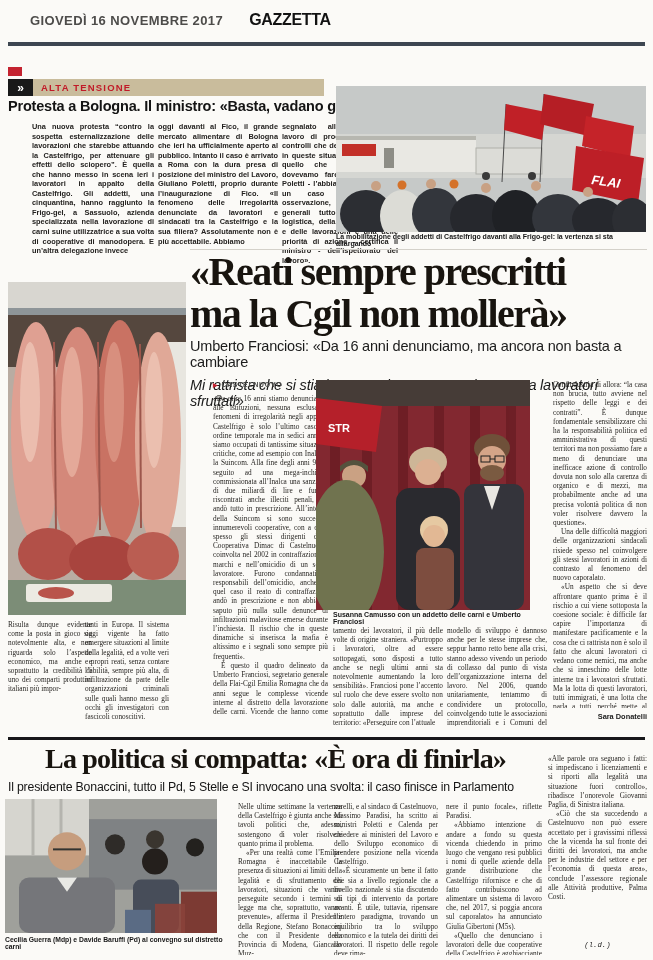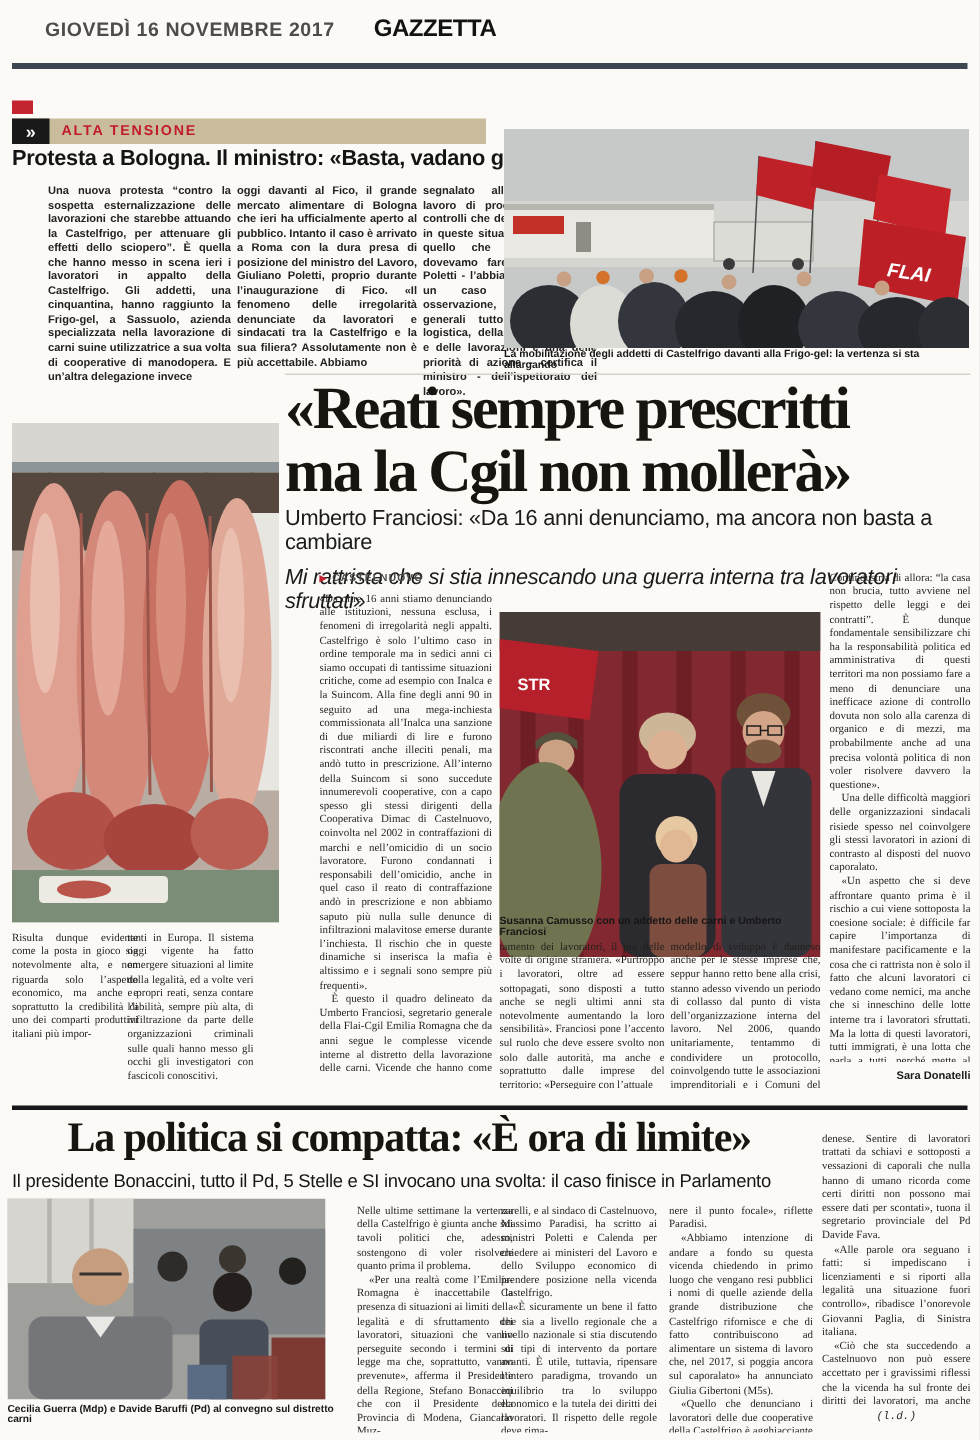--- a/index.html
+++ b/index.html
@@ -22,21 +22,21 @@
   .tcol{position:absolute;top:122px;height:152px;overflow:hidden;text-align:justify;
         font-size:7.4px;line-height:9.55px;font-weight:700;color:#242220;margin-left:24px;}
   #tcol1{left:8px;width:122px;} #tcol2{left:134px;width:120px;} #tcol3{left:258px;width:116px;}
   
   figure{margin:0;padding:0;}
   .photo svg{display:block;width:100%;height:100%;}
   #protest-photo{position:absolute;left:336px;top:86px;width:310px;height:146px;}
   .protest-caption{position:absolute;left:336px;top:233px;width:312px;font-size:7px;font-weight:700;color:#161616;}
   .caption-rule{position:absolute;left:190px;top:249px;width:457px;height:1px;background:#d4d1ca;}
   #meat-photo{position:absolute;left:8px;top:282px;width:178px;height:333px;}
-  #camusso-photo{position:absolute;left:333px;top:380px;width:214px;height:230px;margin-top:28px;}
+  #camusso-photo{position:absolute;left:316px;top:380px;width:214px;height:230px;}
   .camusso-caption{position:absolute;left:333px;top:611px;width:216px;font-size:7px;font-weight:700;color:#161616;}
   #conference-photo{position:absolute;left:5px;top:799px;width:212px;height:134px;}
   .b-caption{position:absolute;left:5px;top:936px;width:218px;font-size:6.8px;font-weight:700;color:#161616;}
   
   .m-h1{position:absolute;left:190px;width:457px;font-family:"Liberation Serif",serif;
         font-size:40px;line-height:40px;font-weight:700;letter-spacing:-1.5px;color:#18140f;}
   #m-h1a{top:252px;} #m-h1b{top:294px;}
   .m-sub{position:absolute;left:190px;width:460px;font-size:14.5px;letter-spacing:-.2px;color:#1b1b1b;}
   #m-sub1{top:338px;} #m-sub2{top:377px;font-style:italic;}
   .kicker{position:absolute;left:213px;top:381px;font-size:6.8px;font-weight:700;letter-spacing:.8px;color:#4a4a48;}
@@ -203,32 +203,32 @@
       <rect x="148" y="104" width="60" height="126" rx="10" fill="#34343b"></rect>
       <polygon points="168,106 184,106 176,130" fill="#e9e7e2"></polygon>
     </svg>
   </figure>
   <div class="camusso-caption">Susanna Camusso con un addetto delle carni e Umberto Franciosi</div>
 
   <div class="scol" id="m-colB">tamento dei lavoratori, il più delle volte di origine straniera. «Purtroppo i lavoratori, oltre ad essere sottopagati, sono disposti a tutto anche se negli ultimi anni sta notevolmente aumentando la loro sensibilità». Franciosi pone l’accento sul ruolo che deve essere svolto non solo dalle autorità, ma anche e soprattutto dalle imprese del territorio: «Perseguire con l’attuale</div>
   <div class="scol" id="m-colC">modello di sviluppo è dannoso anche per le stesse imprese che, seppur hanno retto bene alla crisi, stanno adesso vivendo un periodo di collasso dal punto di vista dell’organizzazione interna del lavoro. Nel 2006, quando unitariamente, tentammo di condividere un protocollo, coinvolgendo tutte le associazioni imprenditoriali e i Comuni del distretto ci fu risposto, dalla</div>
   <div class="scol" id="m-colD">
     <p>Confindustria di allora: “la casa non brucia, tutto avviene nel rispetto delle leggi e dei contratti”. È dunque fondamentale sensibilizzare chi ha la responsabilità politica ed amministrativa di questi territori ma non possiamo fare a meno di denunciare una inefficace azione di controllo dovuta non solo alla carenza di organico e di mezzi, ma probabilmente anche ad una precisa volontà politica di non voler risolvere davvero la questione».</p>
-    <p>Una delle difficoltà maggiori delle organizzazioni sindacali risiede spesso nel coinvolgere gli stessi lavoratori in azioni di contrasto al disposti del nuovo caporalato.</p>
+    <p>Una delle difficoltà maggiori delle organizzazioni sindacali risiede spesso nel coinvolgere gli stessi lavoratori in azioni di contrasto al fenomeno del nuovo caporalato.</p>
     <p>«Un aspetto che si deve affrontare quanto prima è il rischio a cui viene sottoposta la coesione sociale: è difficile far capire l’importanza di manifestare pacificamente e la cosa che ci rattrista non è solo il fatto che alcuni lavoratori ci vedano come nemici, ma anche che si inneschino delle lotte interne tra i lavoratori sfruttati. Ma la lotta di questi lavoratori, tutti immigrati, è una lotta che parla a tutti, perché mette al centro la dignità di chi lavora e la legalità. Senza rispetto delle regole, dei contratti e delle leggi non possono esserci prodotti di qualità, una qualità che la nostra Regione, con le sue eccellenze e Dop, deve salvaguardare anche occupandosi delle condizioni e dei diritti di chi lavora».</p>
   </div>
   <div class="m-byline">Sara Donatelli</div>
 
   <div class="scol" id="ml-col1">
     <p>Risulta dunque evidente come la posta in gioco sia notevolmente alta, e non riguarda solo l’aspetto economico, ma anche e soprattutto la credibilità di uno dei comparti produttivi italiani più impor-</p>
   </div>
   <div class="scol" id="ml-col2">tanti in Europa. Il sistema oggi vigente ha fatto emergere situazioni al limite della legalità, ed a volte veri e propri reati, senza contare l’abilità, sempre più alta, di infiltrazione da parte delle organizzazioni criminali sulle quali hanno messo gli occhi gli investigatori con fascicoli conoscitivi.</div>
 
   <div class="bottom-rule"></div>
-  <div class="b-h1">La politica si compatta: «È ora di limite»</div>
+  <div class="b-h1">La politica si compatta: «È ora di finirla»</div>
   <div class="b-sub">Il presidente Bonaccini, tutto il Pd, 5 Stelle e SI invocano una svolta: il caso finisce in Parlamento</div>
 
   <figure class="photo" id="conference-photo">
     <svg viewBox="0 0 212 133" preserveAspectRatio="none">
       <rect width="212" height="133" fill="#9fa09b"></rect>
       <rect width="84" height="56" fill="#d6d5cf"></rect>
       <line x1="28" y1="0" x2="28" y2="56" stroke="#b5b4ae" stroke-width="3"></line>
       <line x1="56" y1="0" x2="56" y2="56" stroke="#b5b4ae" stroke-width="3"></line>
       <rect x="84" y="20" width="128" height="70" fill="#6b6e74" opacity=".6"></rect>
       <circle cx="110" cy="45" r="10" fill="#2e2b28"></circle>
@@ -254,19 +254,18 @@
   <div class="scol" id="b-col2">
     <p>zarelli, e al sindaco di Castelnuovo, Massimo Paradisi, ha scritto ai ministri Poletti e Calenda per chiedere ai ministeri del Lavoro e dello Sviluppo economico di prendere posizione nella vicenda Castelfrigo.</p>
     <p>«È sicuramente un bene il fatto che sia a livello regionale che a livello nazionale si stia discutendo sui tipi di intervento da portare avanti. È utile, tuttavia, ripensare l’intero paradigma, trovando un equilibrio tra lo sviluppo economico e la tutela dei diritti dei lavoratori. Il rispetto delle regole deve rima-</p>
   </div>
   <div class="scol" id="b-col3">
     <p>nere il punto focale», riflette Paradisi.</p>
     <p>«Abbiamo intenzione di andare a fondo su questa vicenda chiedendo in primo luogo che vengano resi pubblici i nomi di quelle aziende della grande distribuzione che Castelfrigo rifornisce e che di fatto contribuiscono ad alimentare un sistema di lavoro che, nel 2017, si poggia ancora sul caporalato» ha annunciato Giulia Gibertoni (M5s).</p>
     <p>«Quello che denunciano i lavoratori delle due cooperative della Castelfrigo è agghiacciante e non degno della realtà mo-</p>
   </div>
   <div class="scol" id="b-col4">
-    <p>denese. Sentire di lavoratori trattati da schiavi e sottoposti a vessazioni di caporali che nulla hanno di umano ricorda come certi diritti non possono mai essere dati per scontati», tuona il segretario provinciale del Pd Davide Fava.</p>
     <p>«Alle parole ora seguano i fatti: si impediscano i licenziamenti e si riporti alla legalità una situazione fuori controllo», ribadisce l’onorevole Giovanni Paglia, di Sinistra italiana.</p>
     <p>«Ciò che sta succedendo a Castelnuovo non può essere accettato per i gravissimi riflessi che la vicenda ha sul fronte dei diritti dei lavoratori, ma anche per le industrie del settore e per l’economia di questa area», conclude l’assessore regionale alle Attività produttive, Palma Costi.</p>
   </div>
   <div class="b-sig">(l.d.)</div>
 
 </div>
 
 </body></html>

